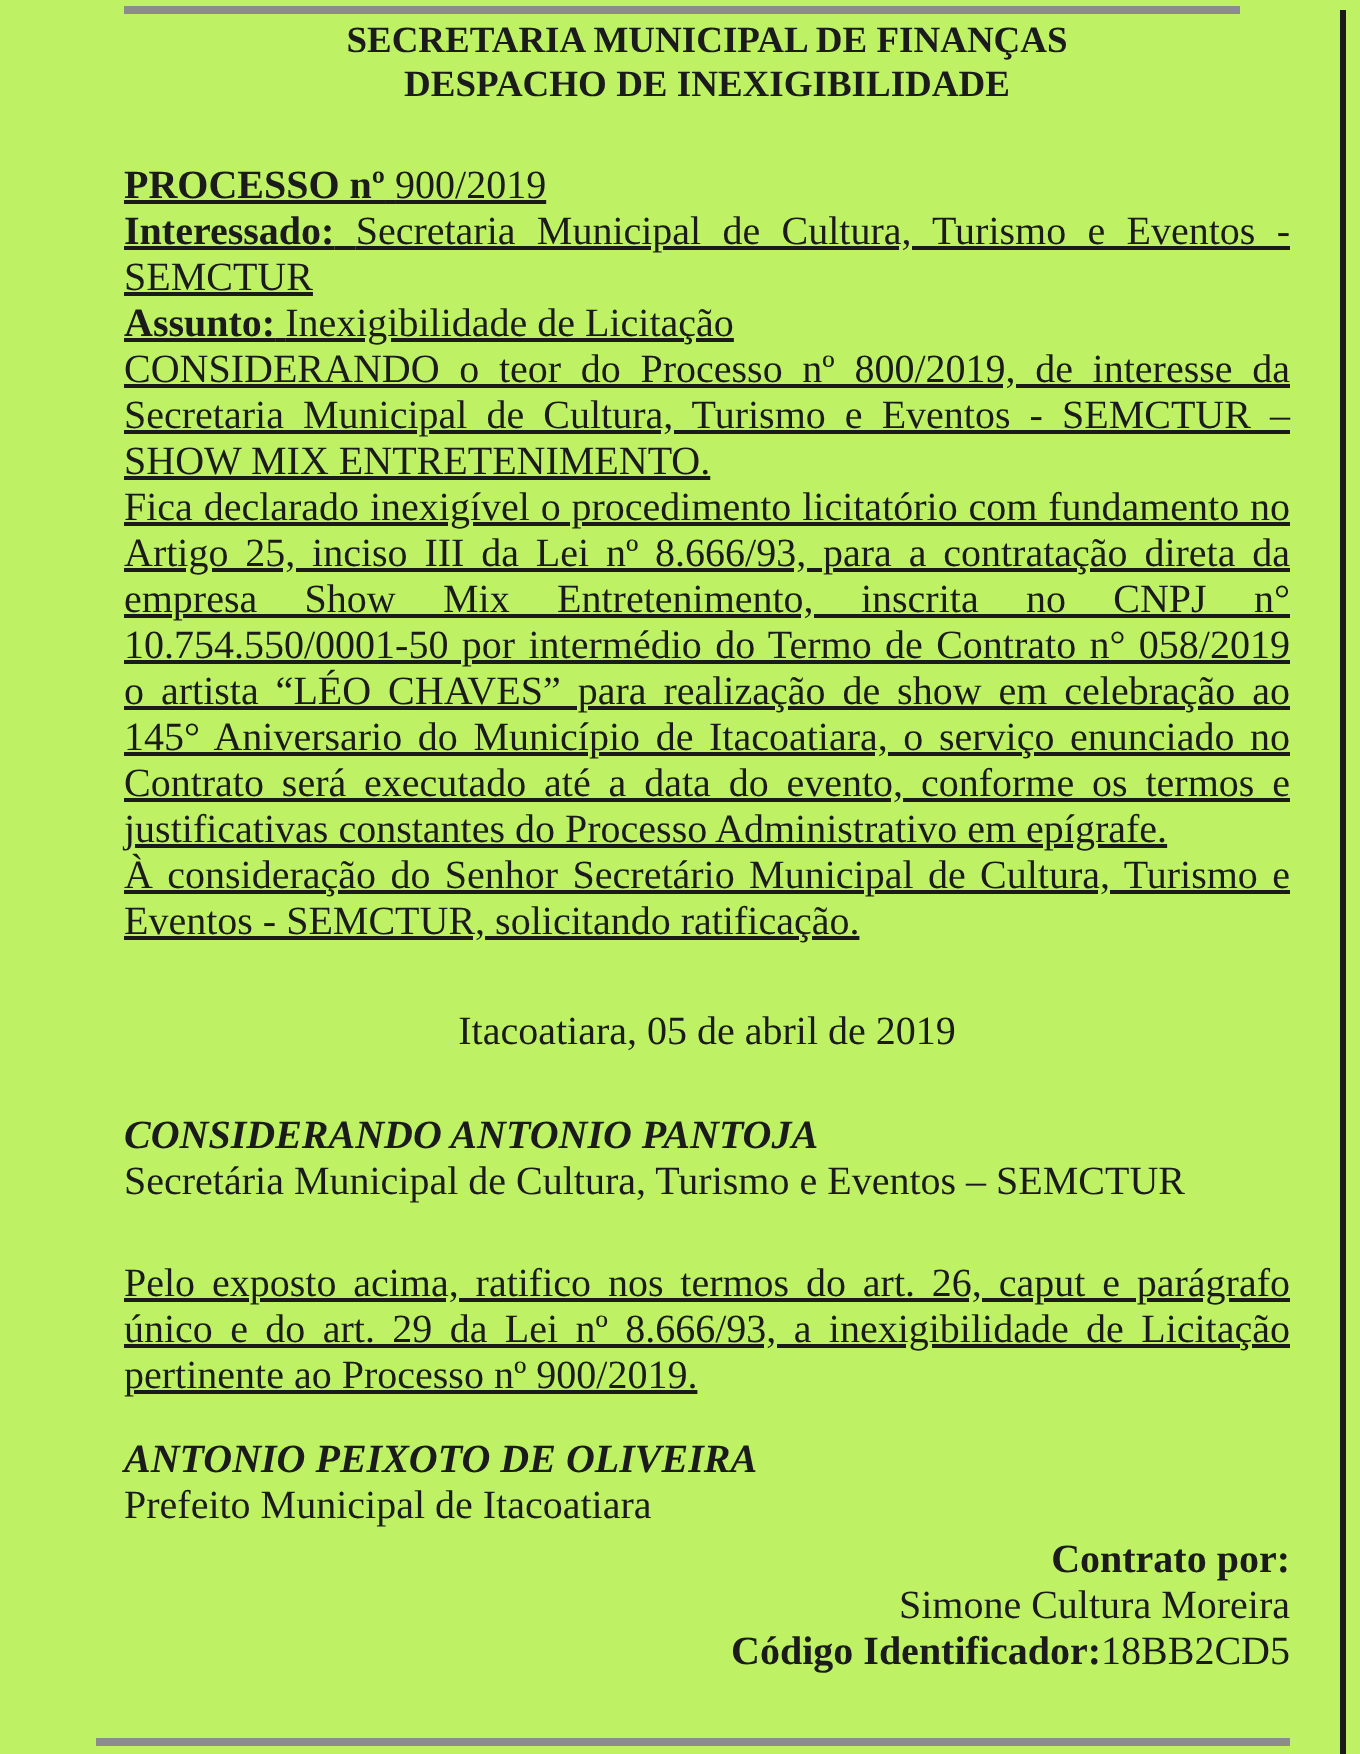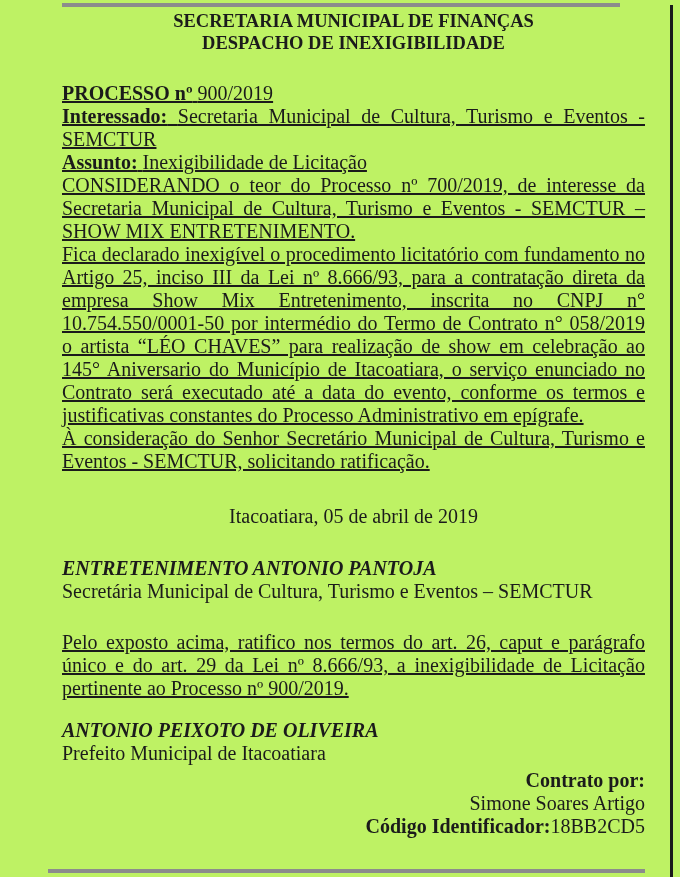--- a/index.html
+++ b/index.html
@@ -88,38 +88,38 @@
     </div>
 
     <div class="body-block">
 
       <p class="just"><span class="b">PROCESSO nº</span> <span>900/2019</span></p>
 
       <p class="just"><span class="b">Interessado:</span> <span>Secretaria Municipal de Cultura, Turismo e Eventos - SEMCTUR</span></p>
 
       <p class="just"><span class="b">Assunto:</span> <span>Inexigibilidade de Licitação</span></p>
 
-      <p class="just">CONSIDERANDO o teor do Processo nº 700/2019, de interesse da Secretaria Municipal de Cultura, Turismo e Eventos - SEMCTUR – SHOW MIX ENTRETENIMENTO.</p>
+      <p class="just">CONSIDERANDO o teor do Processo nº 800/2019, de interesse da Secretaria Municipal de Cultura, Turismo e Eventos - SEMCTUR – SHOW MIX ENTRETENIMENTO.</p>
 
       <p class="just">Fica declarado inexigível o procedimento licitatório com fundamento no Artigo 25, inciso III da Lei nº 8.666/93, para a contratação direta da empresa Show Mix Entretenimento, inscrita no CNPJ n° 10.754.550/0001-50 por intermédio do Termo de Contrato n° 058/2019 o artista “LÉO CHAVES” para realização de show em celebração ao 145° Aniversario do Município de Itacoatiara, o serviço enunciado no Contrato será executado até a data do evento, conforme os termos e justificativas constantes do Processo Administrativo em epígrafe.</p>
 
       <p class="just">À consideração do Senhor Secretário Municipal de Cultura, Turismo e Eventos - SEMCTUR, solicitando ratificação.</p>
 
       <p class="dateline">Itacoatiara, 05 de abril de 2019</p>
 
-      <p class="sig-block-1 sig-name">ENTRETENIMENTO ANTONIO PANTOJA</p>
+      <p class="sig-block-1 sig-name">CONSIDERANDO ANTONIO PANTOJA</p>
       <p>Secretária Municipal de Cultura, Turismo e Eventos – SEMCTUR</p>
 
       <p class="just ratify">Pelo exposto acima, ratifico nos termos do art. 26, caput e parágrafo único e do art. 29 da Lei nº 8.666/93, a inexigibilidade de Licitação pertinente ao Processo nº 900/2019.</p>
 
       <p class="sig-block-2 sig-name">ANTONIO PEIXOTO DE OLIVEIRA</p>
       <p>Prefeito Municipal de Itacoatiara</p>
 
       <p class="pub pub-first b">Contrato por:</p>
-      <p class="pub">Simone Soares Artigo</p>
+      <p class="pub">Simone Cultura Moreira</p>
       <p class="pub"><span class="b">Código Identificador:</span><span>18BB2CD5</span></p>
 
     </div>
   </div>
 
   <div class="rule-bottom"></div>
 
 </div>
 
 </body></html>

